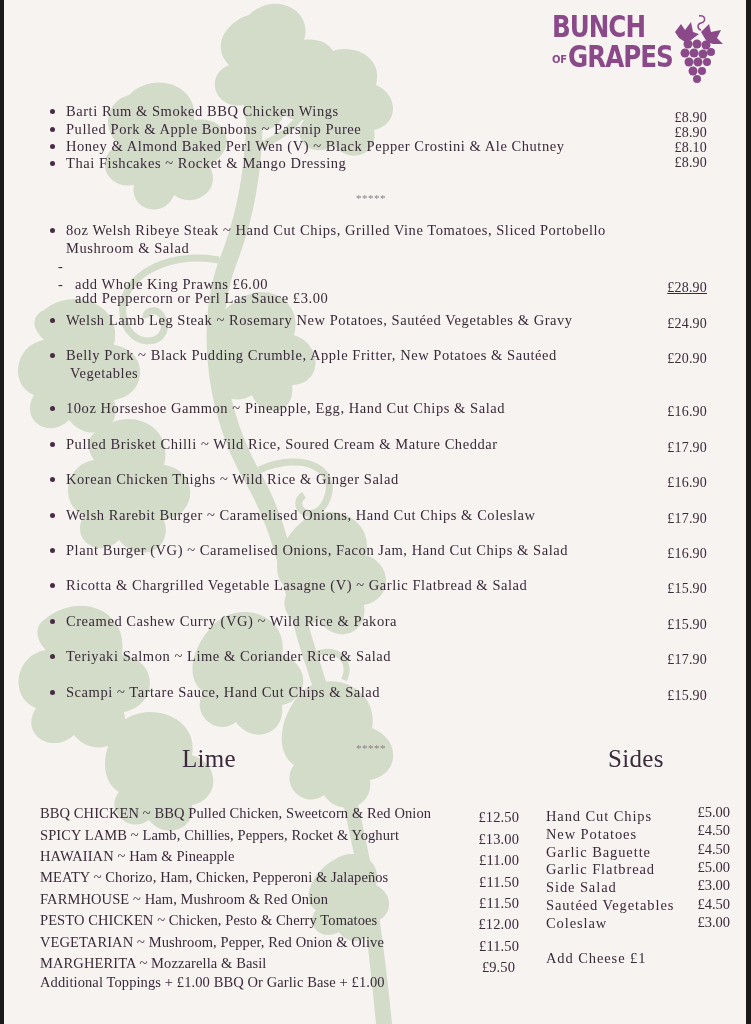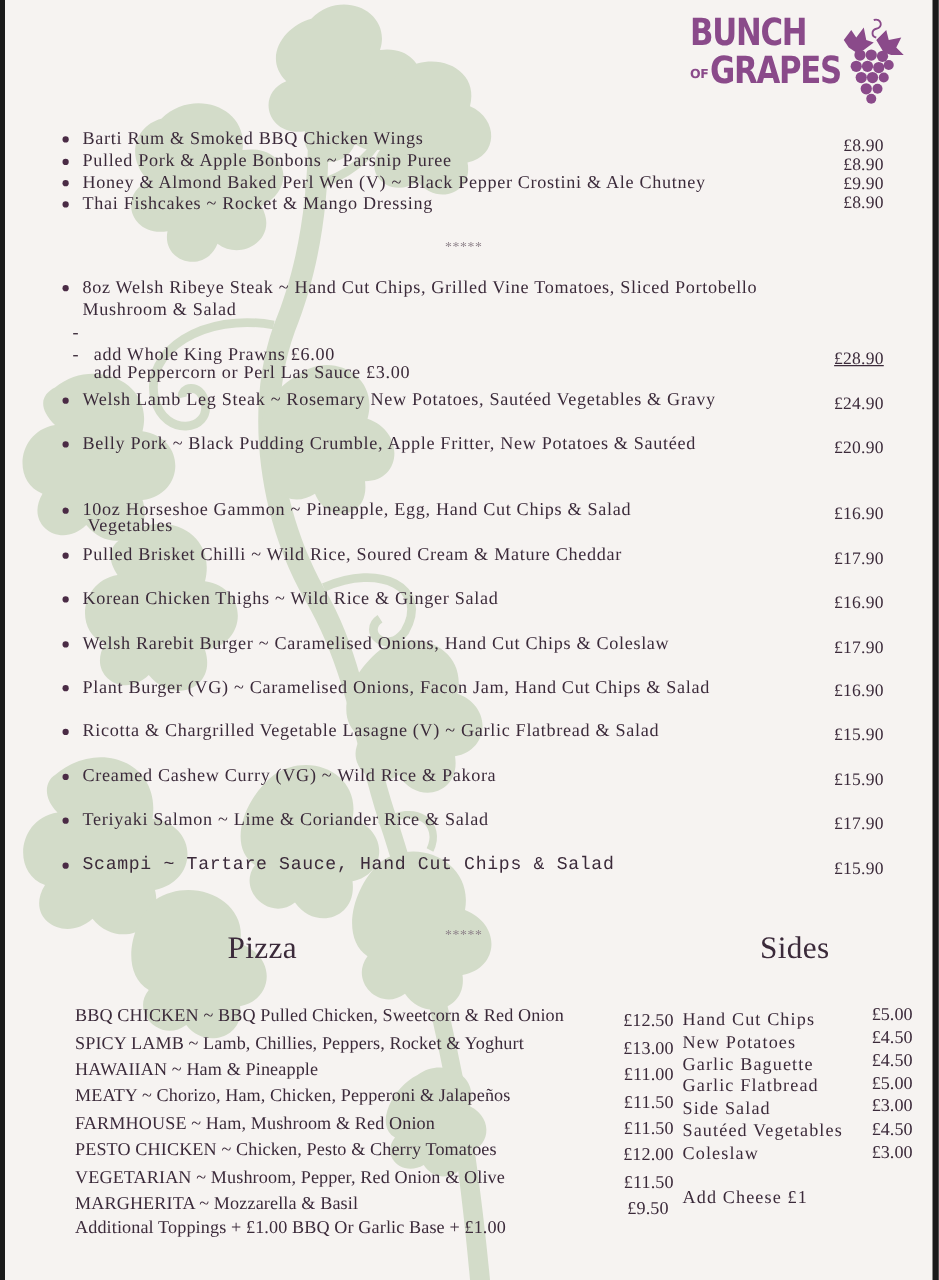--- a/index.html
+++ b/index.html
@@ -16,21 +16,21 @@
     .vine { position: absolute; left: 0; top: 0; width: 742px; height: 1024px; }
     .abs { position: absolute; white-space: nowrap; }
     .txt { font-size: 14.5px; letter-spacing: 0.55px; line-height: 17px; }
     .bullet::before {
       content: ""; position: absolute; left: -16px; top: 6px;
       width: 5px; height: 5px; border-radius: 50%; background: #4a2b45;
     }
     .price { font-size: 14px; letter-spacing: 0.2px; text-align: right; }
     .stars { font-size: 11px; color: #8a7e86; letter-spacing: 0.5px; }
     .heading { font-size: 25px; color: #3b2a3a; letter-spacing: 0.3px; }
-    .pz { font-size: 14.5px; letter-spacing: 0.1px; margin-left: 20px; }
+    .pz { font-size: 14.5px; letter-spacing: 0.1px; }
     .sd { font-size: 14.5px; letter-spacing: 0.9px; line-height: 17.8px; }
     .logo {
       position: absolute; left: 548px; top: 12px;
       font-family: "DejaVu Sans", sans-serif; font-weight: bold;
       color: #8a4a8a;
     }
     .logo-top { position:absolute; left:0; top:0; font-size: 30px; letter-spacing: -1.2px; line-height: 30px; transform: scaleX(0.82); transform-origin: left; }
     .logo-of { position:absolute; left:0; top:42px; font-size: 10px; letter-spacing: -0.3px; }
     .logo-bot { position:absolute; left:16px; top:30px; font-size: 30px; letter-spacing: -1.2px; line-height: 30px; transform: scaleX(0.82); transform-origin: left; }
   </style>
@@ -90,40 +90,40 @@
     </g>
   </svg>
 
   <div>
     <div class="abs txt bullet" style="left:62px;top:103px;">Barti Rum &amp; Smoked BBQ Chicken Wings</div>
     <div class="abs txt bullet" style="left:62px;top:121px;">Pulled Pork &amp; Apple Bonbons ~ Parsnip Puree</div>
     <div class="abs txt bullet" style="left:62px;top:138px;">Honey &amp; Almond Baked Perl Wen (V) ~ Black Pepper Crostini &amp; Ale Chutney</div>
     <div class="abs txt bullet" style="left:62px;top:155px;">Thai Fishcakes ~ Rocket &amp; Mango Dressing</div>
     <div class="abs price" style="left:640px;top:110px;width:63px;">£8.90</div>
     <div class="abs price" style="left:640px;top:125px;width:63px;">£8.90</div>
-    <div class="abs price" style="left:640px;top:140px;width:63px;">£9.90</div>
+    <div class="abs price" style="left:640px;top:140px;width:63px;">£8.10</div>
     <div class="abs price" style="left:640px;top:155px;width:63px;">£8.90</div>
   </div>
 
   <div class="abs stars" style="left:352px;top:192px;">*****</div>
 
   <div>
     <div class="abs txt bullet" style="left:62px;top:222px;">8oz Welsh Ribeye Steak ~ Hand Cut Chips, Grilled Vine Tomatoes, Sliced Portobello</div>
     <div class="abs txt" style="left:62px;top:240px;">Mushroom &amp; Salad</div>
     <div class="abs txt" style="left:54px;top:258px;">-</div>
     <div class="abs txt" style="left:71px;top:258px;margin-top:32px;">add Peppercorn or Perl Las Sauce £3.00</div>
     <div class="abs txt" style="left:54px;top:276px;">-</div>
     <div class="abs txt" style="left:71px;top:276px;">add Whole King Prawns £6.00</div>
     <div class="abs price" style="left:640px;top:280px;width:63px;text-decoration:underline;">£28.90</div>
 
     <div class="abs txt bullet" style="left:62px;top:312px;">Welsh Lamb Leg Steak ~ Rosemary New Potatoes, Sautéed Vegetables &amp; Gravy</div>
     <div class="abs price" style="left:640px;top:316px;width:63px;">£24.90</div>
 
     <div class="abs txt bullet" style="left:62px;top:347px;">Belly Pork ~ Black Pudding Crumble, Apple Fritter, New Potatoes &amp; Sautéed</div>
-    <div class="abs txt" style="left:66px;top:365px;margin-top:48px;">Vegetables</div>
+    <div class="abs txt" style="left:66px;top:365px;">Vegetables</div>
     <div class="abs price" style="left:640px;top:351px;width:63px;">£20.90</div>
 
     <div class="abs txt bullet" style="left:62px;top:400px;">10oz Horseshoe Gammon ~ Pineapple, Egg, Hand Cut Chips &amp; Salad</div>
     <div class="abs price" style="left:640px;top:404px;width:63px;">£16.90</div>
 
     <div class="abs txt bullet" style="left:62px;top:436px;text-align:right;">Pulled Brisket Chilli ~ Wild Rice, Soured Cream &amp; Mature Cheddar</div>
     <div class="abs price" style="left:640px;top:440px;width:63px;">£17.90</div>
 
     <div class="abs txt bullet" style="left:62px;top:471px;">Korean Chicken Thighs ~ Wild Rice &amp; Ginger Salad</div>
     <div class="abs price" style="left:640px;top:475px;width:63px;">£16.90</div>
@@ -136,27 +136,27 @@
 
     <div class="abs txt bullet" style="left:62px;top:577px;font-family:Liberation Serif, serif;">Ricotta &amp; Chargrilled Vegetable Lasagne (V) ~ Garlic Flatbread &amp; Salad</div>
     <div class="abs price" style="left:640px;top:581px;width:63px;">£15.90</div>
 
     <div class="abs txt bullet" style="left:62px;top:613px;">Creamed Cashew Curry (VG) ~ Wild Rice &amp; Pakora</div>
     <div class="abs price" style="left:640px;top:617px;width:63px;">£15.90</div>
 
     <div class="abs txt bullet" style="left:62px;top:648px;">Teriyaki Salmon ~ Lime &amp; Coriander Rice &amp; Salad</div>
     <div class="abs price" style="left:640px;top:652px;width:63px;">£17.90</div>
 
-    <div class="abs txt bullet" style="left:62px;top:684px;font-family:Liberation Mono, monospace;">Scampi ~ Tartare Sauce, Hand Cut Chips &amp; Salad</div>
+    <div class="abs txt bullet" style="left:62px;top:684px;">Scampi ~ Tartare Sauce, Hand Cut Chips &amp; Salad</div>
     <div class="abs price" style="left:640px;top:688px;width:63px;">£15.90</div>
   </div>
 
   <div class="abs stars" style="left:352px;top:742px;">*****</div>
 
-  <div class="abs heading" style="left:178px;top:745px;">Pizza</div>
+  <div class="abs heading" style="left:178px;top:745px;">Lime</div>
   <div>
     <div class="abs pz" style="left:36px;top:805px;">BBQ CHICKEN ~ BBQ Pulled Chicken, Sweetcorn &amp; Red Onion</div>
     <div class="abs pz" style="left:36px;top:827px;">SPICY LAMB ~ Lamb, Chillies, Peppers, Rocket &amp; Yoghurt</div>
     <div class="abs pz" style="left:36px;top:848px;">HAWAIIAN ~ Ham &amp; Pineapple</div>
     <div class="abs pz" style="left:36px;top:869px;">MEATY ~ Chorizo, Ham, Chicken, Pepperoni &amp; Jalapeños</div>
     <div class="abs pz" style="left:36px;top:891px;">FARMHOUSE ~ Ham, Mushroom &amp; Red Onion</div>
     <div class="abs pz" style="left:36px;top:912px;">PESTO CHICKEN ~ Chicken, Pesto &amp; Cherry Tomatoes</div>
     <div class="abs pz" style="left:36px;top:934px;">VEGETARIAN ~ Mushroom, Pepper, Red Onion &amp; Olive</div>
     <div class="abs pz" style="left:36px;top:955px;">MARGHERITA ~ Mozzarella &amp; Basil</div>
     <div class="abs pz" style="left:36px;top:974px;">Additional Toppings +   £1.00   BBQ Or Garlic Base +    £1.00</div>

